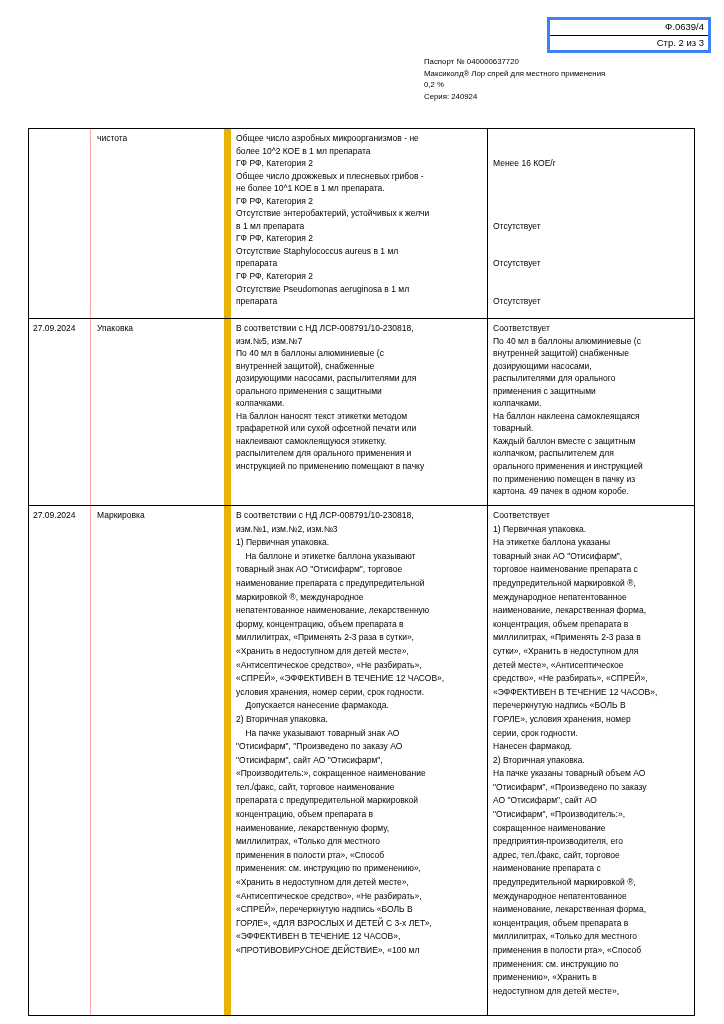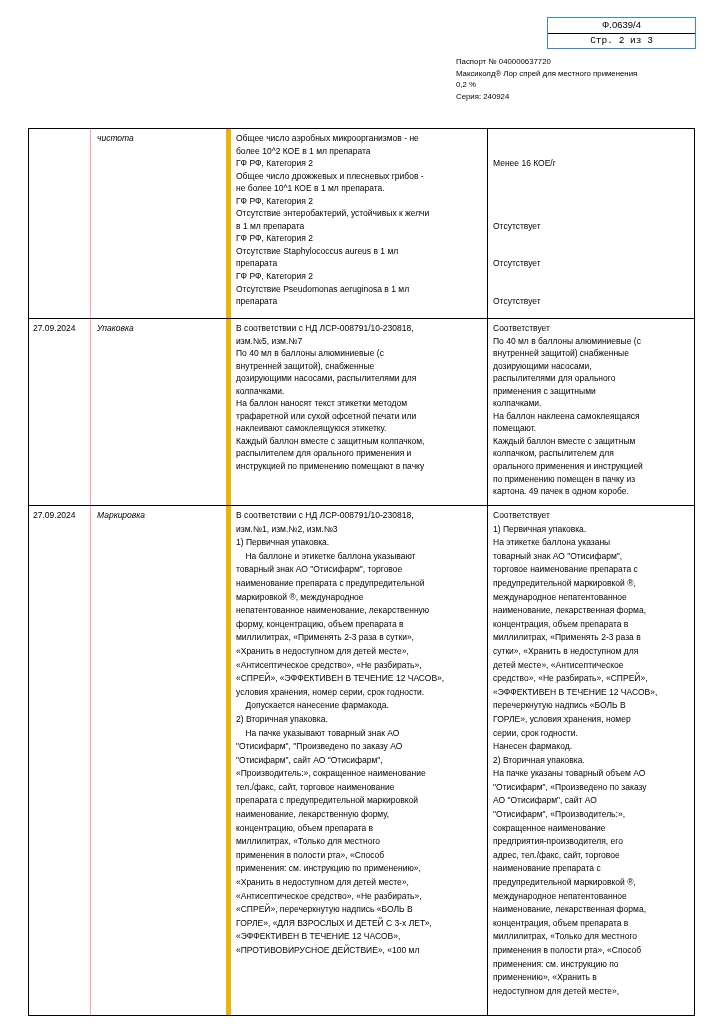--- a/index.html
+++ b/index.html
@@ -8,42 +8,42 @@
     background:#ffffff;
     font-family:"Liberation Sans", sans-serif;
     color:#000;
     position:relative;
     overflow:hidden;
   }
   .page { position:absolute; inset:0; background:#fff; }
 
   
   .form-box {
-    position:absolute; left:547px; top:17px; width:149px;
-    border:1px solid #3b82f6; text-align:center; font-size:9.5px;
+    position:absolute; left:547px; top:17px; width:164px;
+    border:3px solid #3b82f6; text-align:right; font-size:9.5px;
   }
   .form-box .fcell { height:15px; line-height:14px; padding:0 4px; }
-  .form-box .fcell + .fcell { border-top:1px solid #000;font-family:Liberation Mono, monospace; }
+  .form-box .fcell + .fcell { border-top:1px solid #000; }
 
   
-  .passport { position:absolute; left:456px; top:56px; font-size:7.8px; line-height:11.6px; }
+  .passport { position:absolute; left:424px; top:56px; font-size:7.8px; line-height:11.6px; }
 
   
   .qc-table {
     position:absolute; left:28px; top:128px; width:667px;
     border:1px solid #000;
   }
   .qc-row { display:flex; border-bottom:1px solid #000; }
   .qc-row:last-child { border-bottom:none; }
   .row-0 { height:190px; }
   .row-1 { height:187px; }
   .row-2 { height:509px; }
   .qc-cell { padding:3px 5px; overflow:hidden; font-size:8.5px; }
   .c-date  { width:62px;  border-right:1px solid #fca5a5; padding-left:4px; line-height:12.55px; }
-  .c-param { width:140px; border-right:5px solid #eab308; padding-left:6px; line-height:12.55px;font-style:italic; }
+  .c-param { width:140px; border-right:7px solid #eab308; padding-left:6px; line-height:12.55px; }
   .c-spec  { width:257px; border-right:1px solid #000; }
   .c-result{ flex:1; }
   .line { height:12.55px; line-height:12.55px; white-space:pre; }
   .row-2 .line { height:13.6px; line-height:13.6px; }
 </style>
 </head>
 <body>
 
 <div class="page">
 
@@ -98,38 +98,38 @@
       </div>
       <div class="qc-row row-1">
         <div class="qc-cell c-date">27.09.2024</div>
         <div class="qc-cell c-param">Упаковка</div>
         <div class="qc-cell c-spec">
           <div class="line">В соответствии с НД ЛСР-008791/10-230818,</div>
           <div class="line">изм.№5, изм.№7</div>
           <div class="line">По 40 мл в баллоны алюминиевые (с</div>
           <div class="line">внутренней защитой), снабженные</div>
           <div class="line">дозирующими насосами, распылителями для</div>
+          <div class="line">орального применения с защитными</div>
           <div class="line">колпачками.</div>
           <div class="line">На баллон наносят текст этикетки методом</div>
           <div class="line">трафаретной или сухой офсетной печати или</div>
           <div class="line">наклеивают самоклеящуюся этикетку.</div>
-          <div class="line">Каждый баллон вместе с защитным колпачком,</div>
           <div class="line">распылителем для орального применения и</div>
           <div class="line">инструкцией по применению помещают в пачку</div>
         </div>
         <div class="qc-cell c-result">
           <div class="line">Соответствует</div>
           <div class="line">По 40 мл в баллоны алюминиевые (с</div>
           <div class="line">внутренней защитой) снабженные</div>
           <div class="line">дозирующими насосами,</div>
           <div class="line">распылителями для орального</div>
           <div class="line">применения с защитными</div>
           <div class="line">колпачками.</div>
           <div class="line">На баллон наклеена самоклеящаяся</div>
-          <div class="line">помещают.</div>
+          <div class="line">товарный.</div>
           <div class="line">Каждый баллон вместе с защитным</div>
           <div class="line">колпачком, распылителем для</div>
           <div class="line">орального применения и инструкцией</div>
           <div class="line">по применению помещен в пачку из</div>
           <div class="line">картона. 49 пачек в одном коробе.</div>
         </div>
       </div>
       <div class="qc-row row-2">
         <div class="qc-cell c-date">27.09.2024</div>
         <div class="qc-cell c-param">Маркировка</div>
@@ -149,22 +149,22 @@
           <div class="line">«СПРЕЙ», «ЭФФЕКТИВЕН В ТЕЧЕНИЕ 12 ЧАСОВ»,</div>
           <div class="line">условия хранения, номер серии, срок годности.</div>
           <div class="line">    Допускается нанесение фармакода.</div>
           <div class="line">2) Вторичная упаковка.</div>
           <div class="line">    На пачке указывают товарный знак АО</div>
           <div class="line">"Отисифарм", "Произведено по заказу АО</div>
           <div class="line">"Отисифарм", сайт АО "Отисифарм",</div>
           <div class="line">«Производитель:», сокращенное наименование</div>
           <div class="line">тел./факс, сайт, торговое наименование</div>
           <div class="line">препарата с предупредительной маркировкой</div>
+          <div class="line">концентрацию, объем препарата в</div>
           <div class="line">наименование, лекарственную форму,</div>
-          <div class="line">концентрацию, объем препарата в</div>
           <div class="line">миллилитрах, «Только для местного</div>
           <div class="line">применения в полости рта», «Способ</div>
           <div class="line">применения: см. инструкцию по применению»,</div>
           <div class="line">«Хранить в недоступном для детей месте»,</div>
           <div class="line">«Антисептическое средство», «Не разбирать»,</div>
           <div class="line">«СПРЕЙ», перечеркнутую надпись «БОЛЬ В</div>
           <div class="line">ГОРЛЕ», «ДЛЯ ВЗРОСЛЫХ И ДЕТЕЙ С 3-х ЛЕТ»,</div>
           <div class="line">«ЭФФЕКТИВЕН В ТЕЧЕНИЕ 12 ЧАСОВ»,</div>
           <div class="line">«ПРОТИВОВИРУСНОЕ ДЕЙСТВИЕ», «100 мл</div>
         </div>

